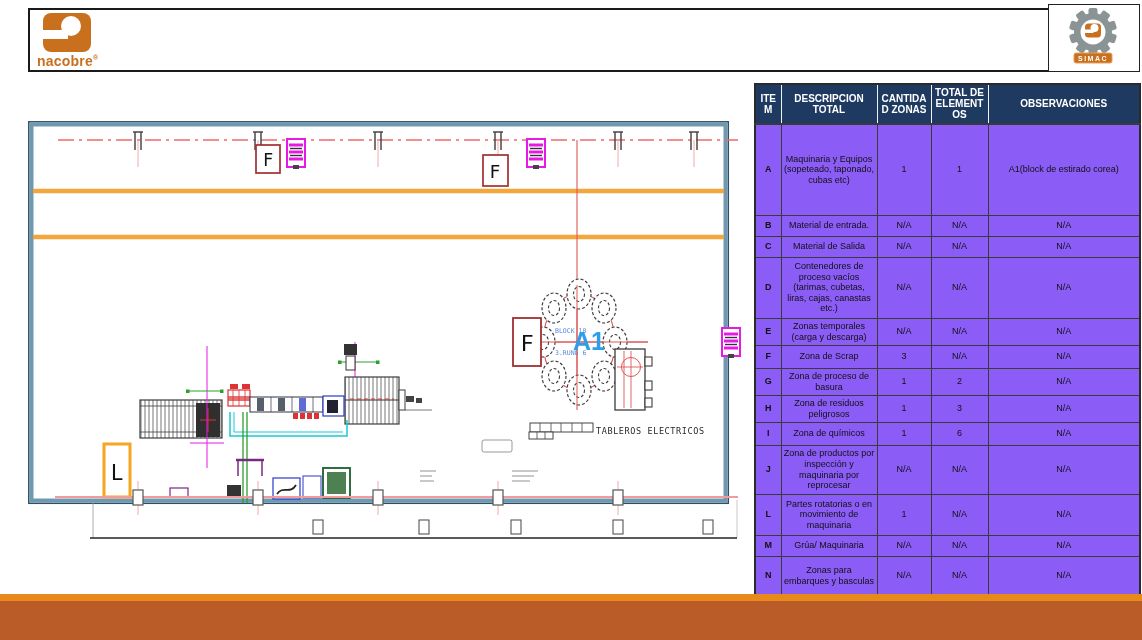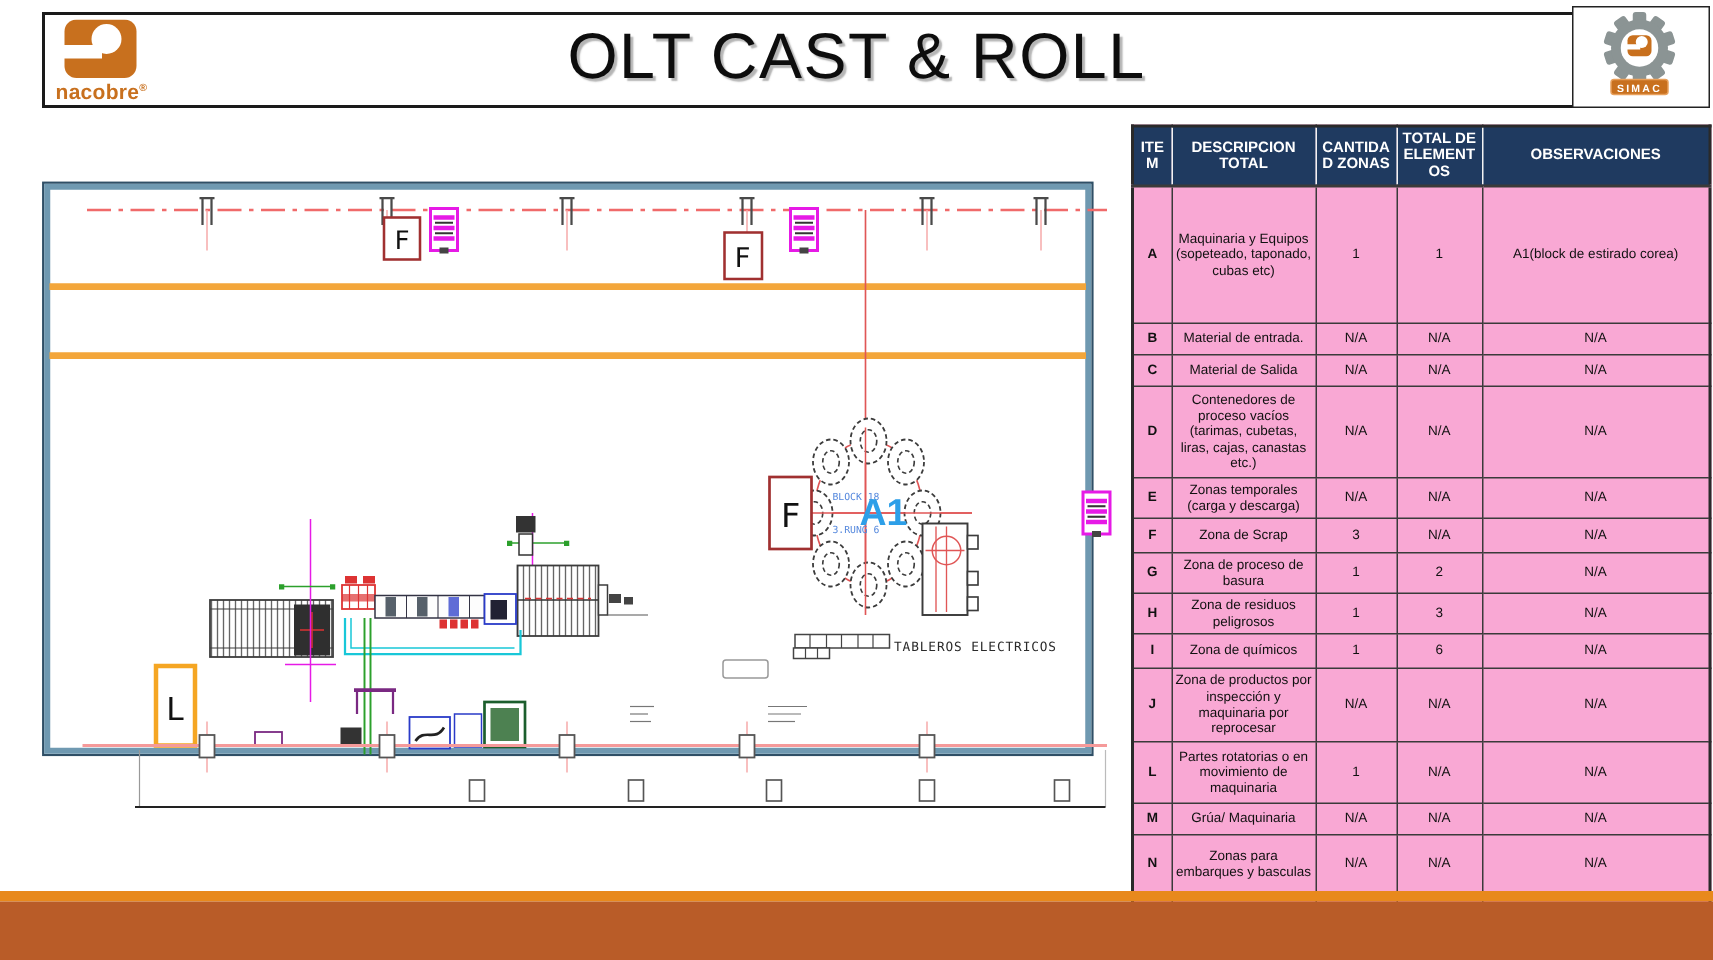--- a/index.html
+++ b/index.html
@@ -17,21 +17,21 @@
                 color:#c8701e;letter-spacing:.2px;}
   .nacobre-text sup{font-size:7px;}
   .simac-box{position:absolute;left:1048px;top:4px;width:90px;height:66px;
              border:1px solid #222;background:#fff;}
 
   
   .diagram{position:absolute;left:28px;top:105px;width:714px;height:448px;}
 
   
   .zone-table{position:absolute;left:754px;top:83px;width:385px;border-collapse:collapse;
-              table-layout:fixed;background:#f9a8d4;}
+              table-layout:fixed;background:#8b5cf6;}
   .zone-table col.c-item{width:26px}.zone-table col.c-desc{width:96px}
   .zone-table col.c-cant{width:54px}.zone-table col.c-tot{width:57px}
   .zone-table col.c-obs{width:152px}
   .zone-table th{background:#1f3a60;color:#fff;font-size:10px;font-weight:bold;
                  border:1.5px solid #f2f2f2;border-bottom:2px solid #3a3a3a;
                  padding:2px 1px;line-height:1.12;text-align:center;
                  overflow-wrap:anywhere;vertical-align:middle;}
   .zone-table td{border:1.5px solid #3a3a3a;font-size:9px;color:#111;text-align:center;
                  vertical-align:middle;padding:1px 2px;line-height:1.18;
                  overflow-wrap:break-word;}
@@ -69,21 +69,20 @@
     <svg width="70" height="56" viewBox="0 0 70 56">
       <g>
         <rect x="7" y="0" width="48" height="39" rx="8" fill="#c8701e"></rect>
         <circle cx="35" cy="13" r="10" fill="#ffffff"></circle>
         <rect x="5" y="17" width="27" height="9" fill="#ffffff"></rect>
       </g>
     </svg>
     <div class="nacobre-text"><span>nacobre</span><sup>®</sup></div>
   </div>
 
-  <div class="slide-title">OLT CAST &amp; ROLL</div>
 
   <div class="simac-box">
     <svg width="88" height="64" viewBox="0 0 88 64">
       <g transform="translate(44,27)">
         <g fill="#8b9494">
           <rect x="-4.5" y="-24" width="9" height="10" rx="2"></rect>
           <rect x="-4.5" y="-24" width="9" height="10" rx="2" transform="rotate(36)"></rect>
           <rect x="-4.5" y="-24" width="9" height="10" rx="2" transform="rotate(72)"></rect>
           <rect x="-4.5" y="-24" width="9" height="10" rx="2" transform="rotate(108)"></rect>
           <rect x="-4.5" y="-24" width="9" height="10" rx="2" transform="rotate(144)"></rect>

